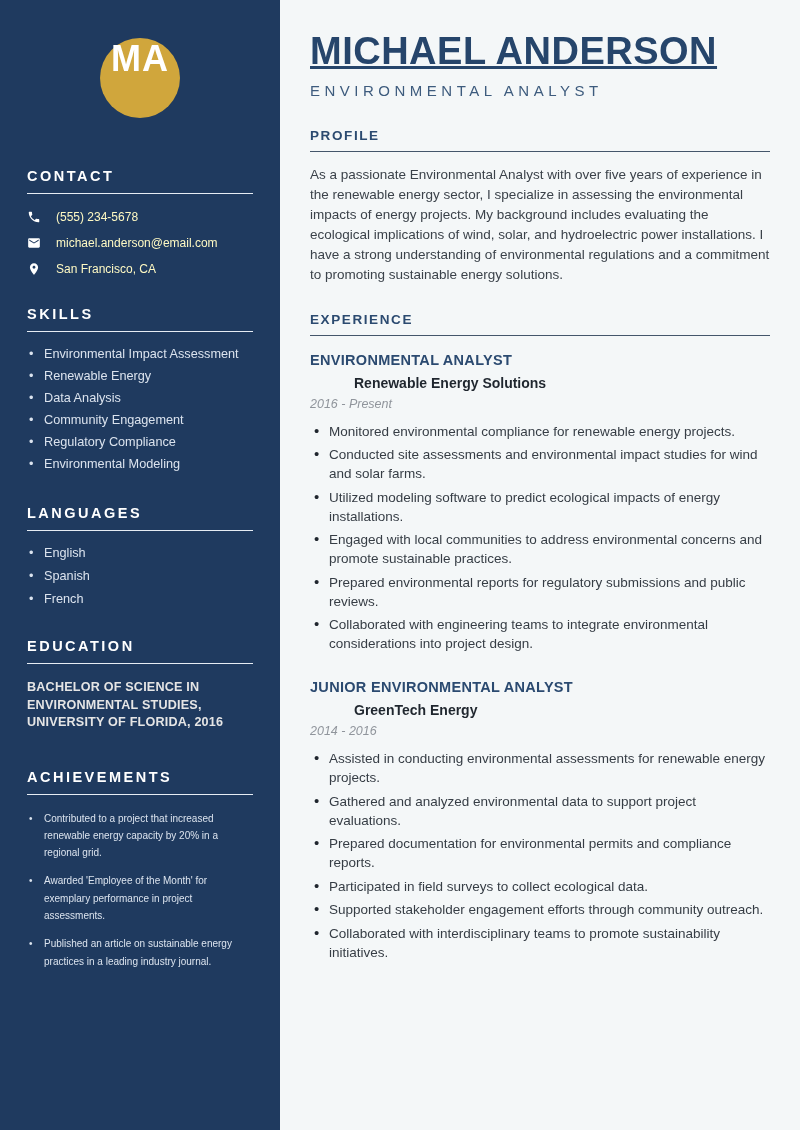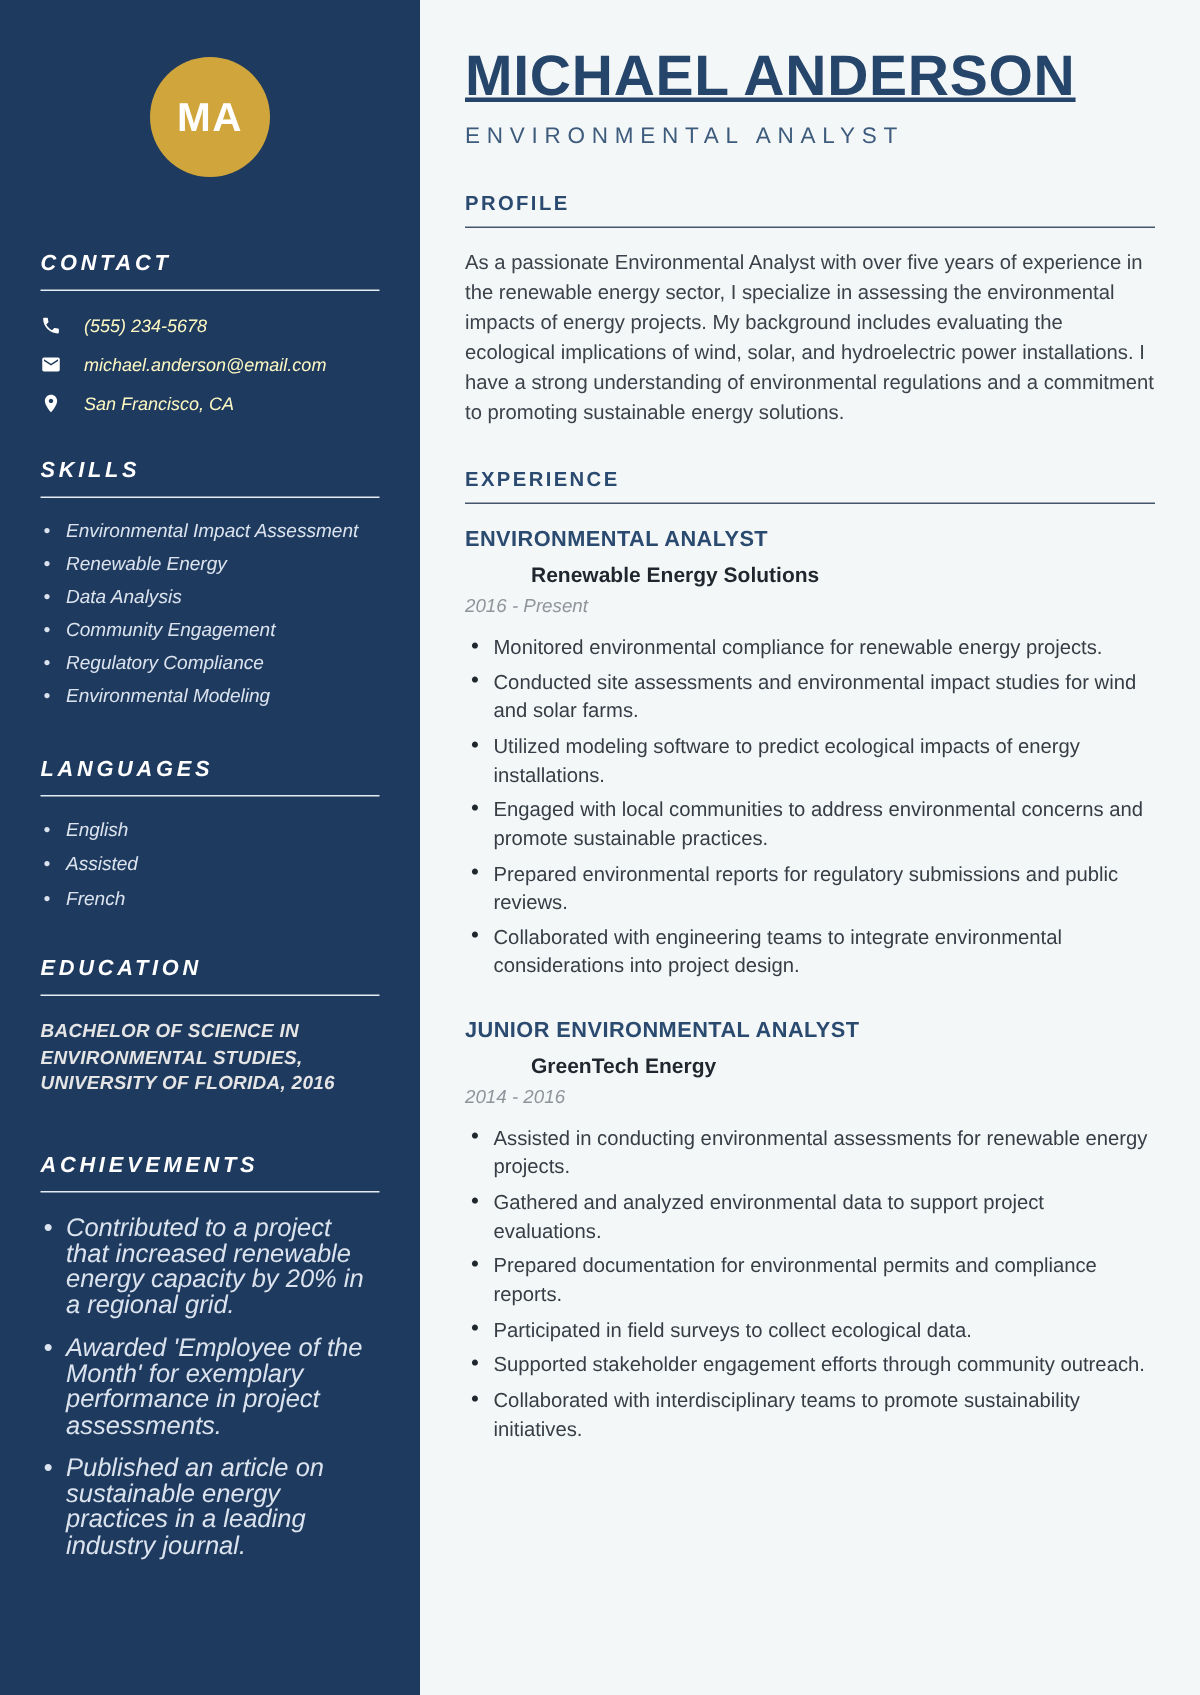--- a/index.html
+++ b/index.html
@@ -3,34 +3,34 @@
 <meta charset="utf-8">
 <style>
   * { margin:0; padding:0; box-sizing:border-box; }
   html,body { width:800px; }
   body { font-family:"Liberation Sans", sans-serif; }
   .page { display:flex; width:800px; height:1130px; overflow:hidden; }
 
   
   .sidebar { width:280px; flex-shrink:0; background:#1f3a5f; color:#dde5ef; padding:38px 27px 20px 27px; }
   .avatar { width:80px; height:80px; border-radius:50%; background:#d0a63c; color:#ffffff;
-            display:flex; align-items:center; justify-content:center;
-            font-size:27px; font-weight:bold; letter-spacing:1px; margin:0 auto 50px auto; }
-  .side-section { margin-bottom:30px;font-style:italic; }
+            display:flex; align-items:flex-start; justify-content:center;
+            font-size:36px; font-weight:bold; letter-spacing:1px; margin:0 auto 50px auto; }
+  .side-section { margin-bottom:30px; }
   .side-heading { color:#ffffff; font-size:14.5px; font-weight:bold; letter-spacing:2.5px;
                   padding-bottom:9px; border-bottom:1.5px solid #e6ecf4; margin-bottom:15px; }
   .contact-row { display:flex; align-items:center; gap:15px; font-size:12px;
                  color:#fef9c3; margin-bottom:11px; min-height:15px; }
   .contact-row svg { width:14px; height:14px; fill:#ffffff; flex-shrink:0; }
   .side-list { list-style:none; }
   .side-list li { position:relative; padding-left:17px; font-size:12.7px; color:#dbe3ee;
                   margin-bottom:7px; line-height:15px; }
   .side-list li::before { content:"•"; position:absolute; left:2px; top:0; color:#dbe3ee; }
   .edu-text { font-size:12.6px; font-weight:bold; color:#e5e5e5; line-height:17.5px; letter-spacing:0.2px; }
-  .ach-list li { line-height:17.3px; margin-bottom:11px; font-size:17px; }
+  .ach-list li { line-height:17.3px; margin-bottom:11px; font-size:10px; }
   .lang-list li { margin-bottom:8px; }
   .skills-section { margin-bottom:33px; }
   .lang-section { margin-bottom:31px; }
   .edu-section { margin-bottom:37px; }
 
   
   .main { flex:1; background:#f4f7f8; padding:30px 30px 0 30px; }
   .name { font-size:38px; font-weight:bold; color:#26456b; letter-spacing:0.5px; line-height:1.12;text-decoration:underline; }
   .role { margin-top:9px; font-size:15px; letter-spacing:4.5px; color:#3d5b7d; }
   .main-heading { font-size:13.5px; font-weight:bold; letter-spacing:1.6px; color:#2b4a70;
@@ -92,21 +92,21 @@
           <li>Regulatory Compliance</li>
           <li>Environmental Modeling</li>
         </ul>
     </section>
 
     <section class="side-section lang-section">
       <div class="side-heading">LANGUAGES</div>
       <ul class="side-list lang-list">
 
       <li>English</li>
-          <li>Assisted</li>
+          <li>Spanish</li>
           <li>French</li>
         </ul>
     </section>
 
     <section class="side-section edu-section">
       <div class="side-heading">EDUCATION</div>
       <div class="edu-text">BACHELOR OF SCIENCE IN ENVIRONMENTAL STUDIES, UNIVERSITY OF FLORIDA, 2016</div>
     </section>
 
     <section class="side-section">

